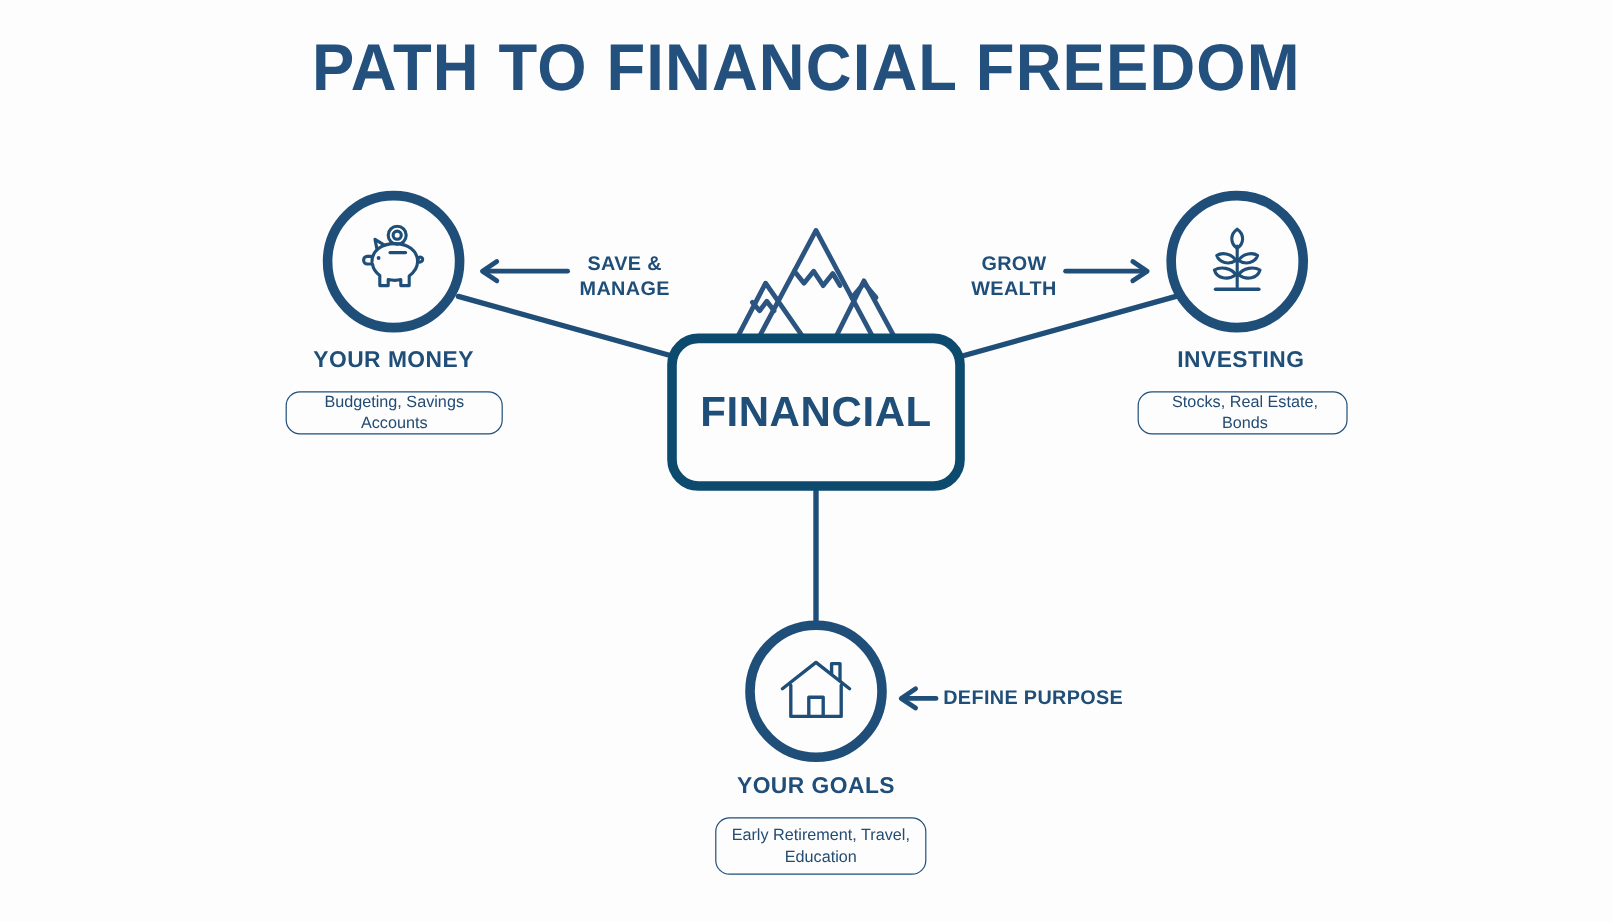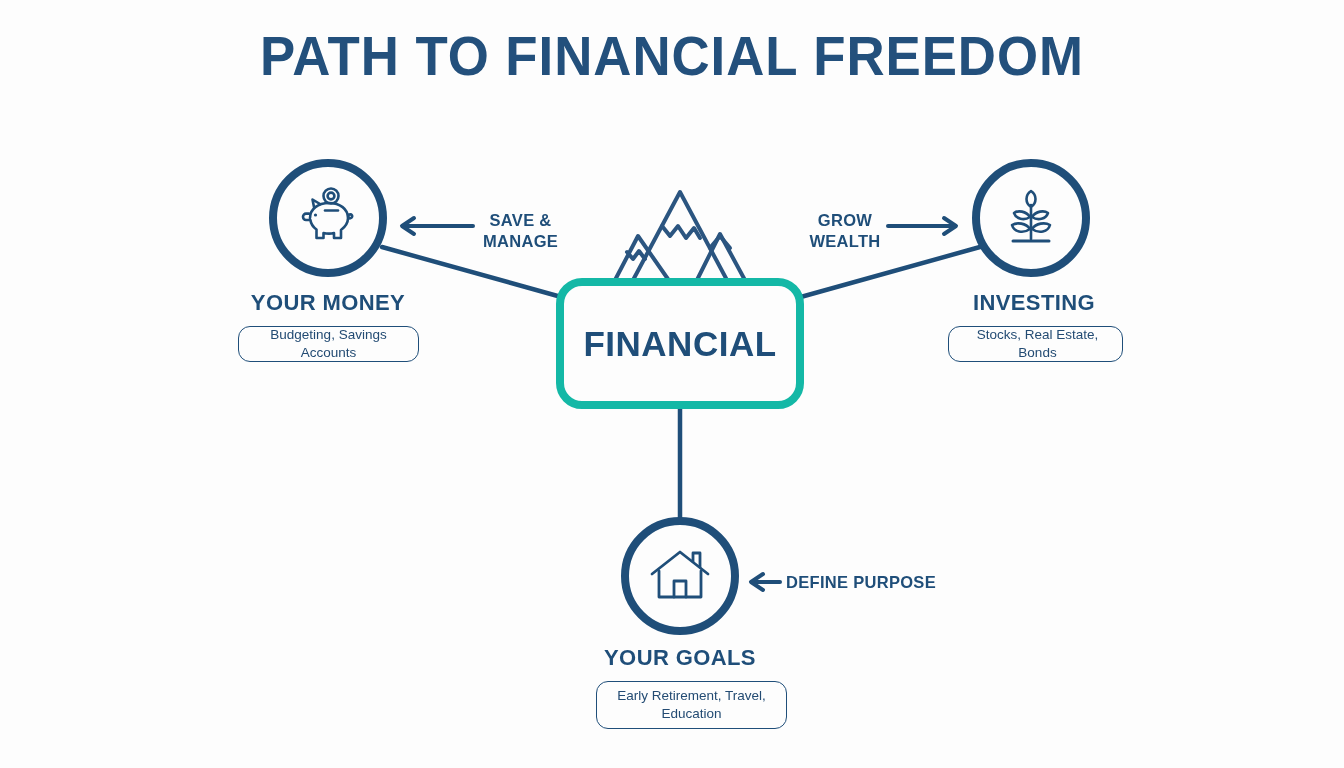--- a/index.html
+++ b/index.html
@@ -50,21 +50,21 @@
     display: flex;
     align-items: center;
     justify-content: center;
   }
   .node-circle svg { display: block; }
 
   .node-label {
     position: absolute;
     width: 320px;
     text-align: center;
-    font-size: 22px;
+    font-size: 19px;
     font-weight: 700;
     letter-spacing: 0.4px;
     color: #1f4e79;
     white-space: nowrap;
   }
   .chip {
     position: absolute;
     box-sizing: border-box;
     border: 1.6px solid #1f4e79;
     border-radius: 12px;
@@ -80,21 +80,21 @@
     padding: 4px 8px;
   }
   
   #center-box {
     position: absolute;
     left: 556px;
     top: 278px;
     width: 248px;
     height: 131px;
     box-sizing: border-box;
-    border: 8px solid #14b8a6;
+    border: 8px solid #0c4a6e;
     border-radius: 26px;
     background: #fdfdfd;
     display: flex;
     flex-direction: column;
     align-items: center;
     justify-content: center;
     z-index: 6;
   }
   #center-box .cb-line {
     font-size: 35px;
@@ -233,21 +233,21 @@
 
         <path d="M45 14.5 L45 6 L52 6 L52 20"></path>
 
         <path d="M11 24 L11 50 L53 50 L53 24"></path>
 
         <path d="M26 50 L26 34 L38 34 L38 50"></path>
       </svg>
     </span>
   </div>
   <div class="node-label" style="left:520px; top:645px;">YOUR GOALS</div>
-  <div class="chip" style="left:596px; top:681px; width:191px; height:48px; flex-direction:column;align-items:center;">
+  <div class="chip" style="left:596px; top:681px; width:176px; height:48px; flex-direction:column;align-items:center;">
     <span>Early Retirement, Travel,</span>
     <span>Education</span>
   </div>
 
   <div class="edge-label" style="left:483px; top:210px;">
     <div>SAVE &amp;</div>
     <div>MANAGE</div>
   </div>
 
   <div class="edge-label" style="left:806px; top:210px; width:78px;">

